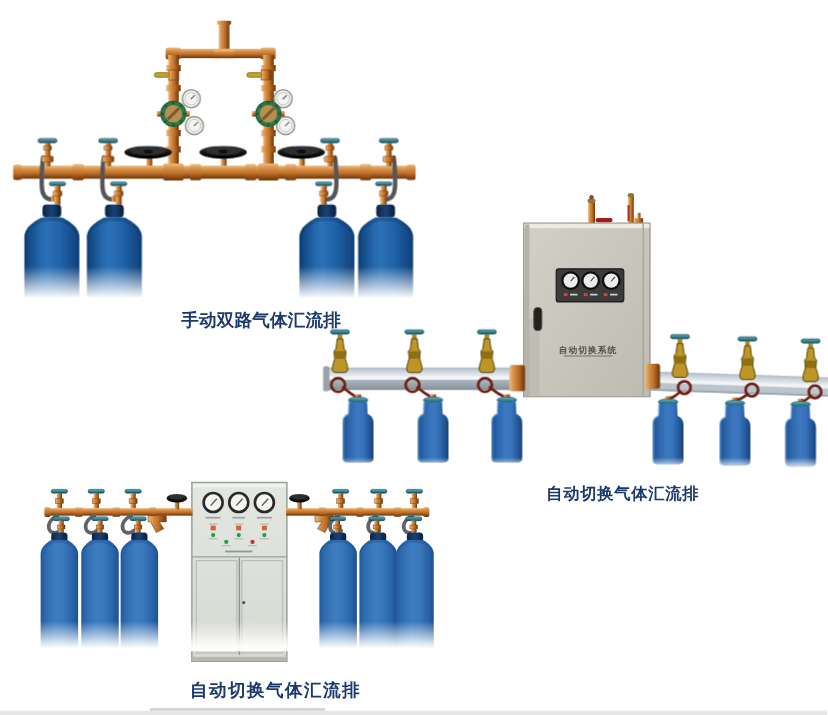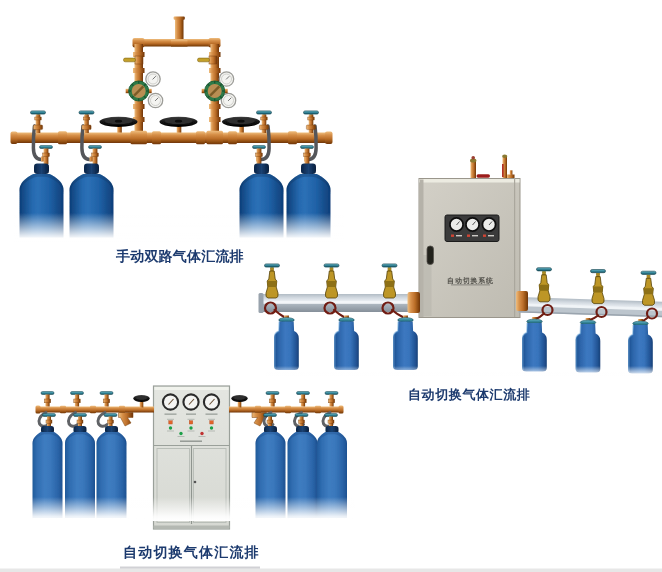--- a/index.html
+++ b/index.html
@@ -1,18 +1,18 @@
 <!DOCTYPE html>
 <html><head>
 <meta charset="utf-8">
 <style>
 html,body{margin:0;padding:0;background:#ffffff;}
 #stage{position:relative;width:662px;height:572px;background:#ffffff;overflow:hidden;
 font-family:"Liberation Sans", sans-serif;}
-.cap{position:absolute;font-weight:bold;color:#1c3a6e;white-space:nowrap;}
+.cap{position:absolute;font-weight:bold;color:#1c3a6e;white-space:nowrap;margin-left:29px;}
 </style>
 </head>
 <body>
 <div id="stage">
 <svg width="662" height="572" viewBox="0 0 662 572">
 <defs>
 <filter id="soft" x="-4%" y="-4%" width="108%" height="108%">
           <feGaussianBlur stdDeviation="0.5"></feGaussianBlur>
         </filter>
 <linearGradient id="brassH" x1="0" y1="0" x2="0" y2="1">

